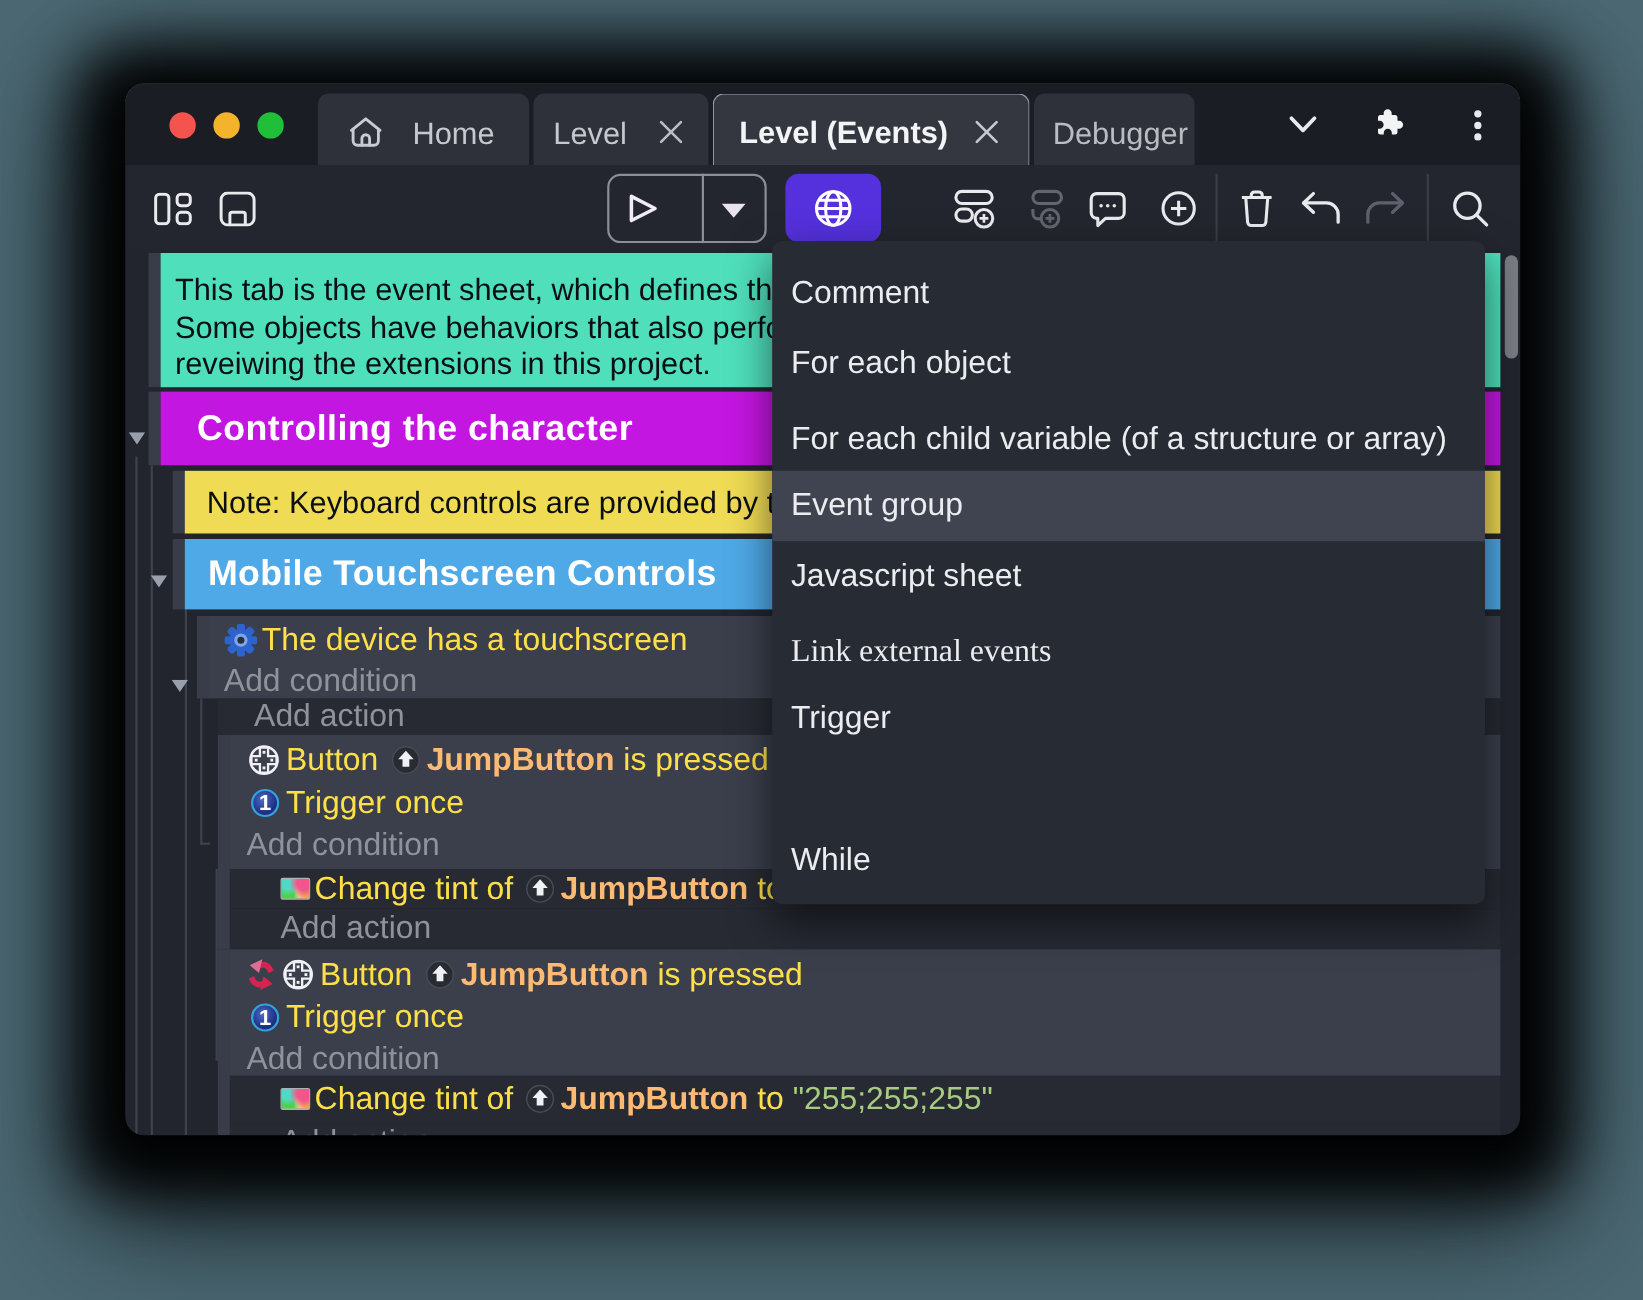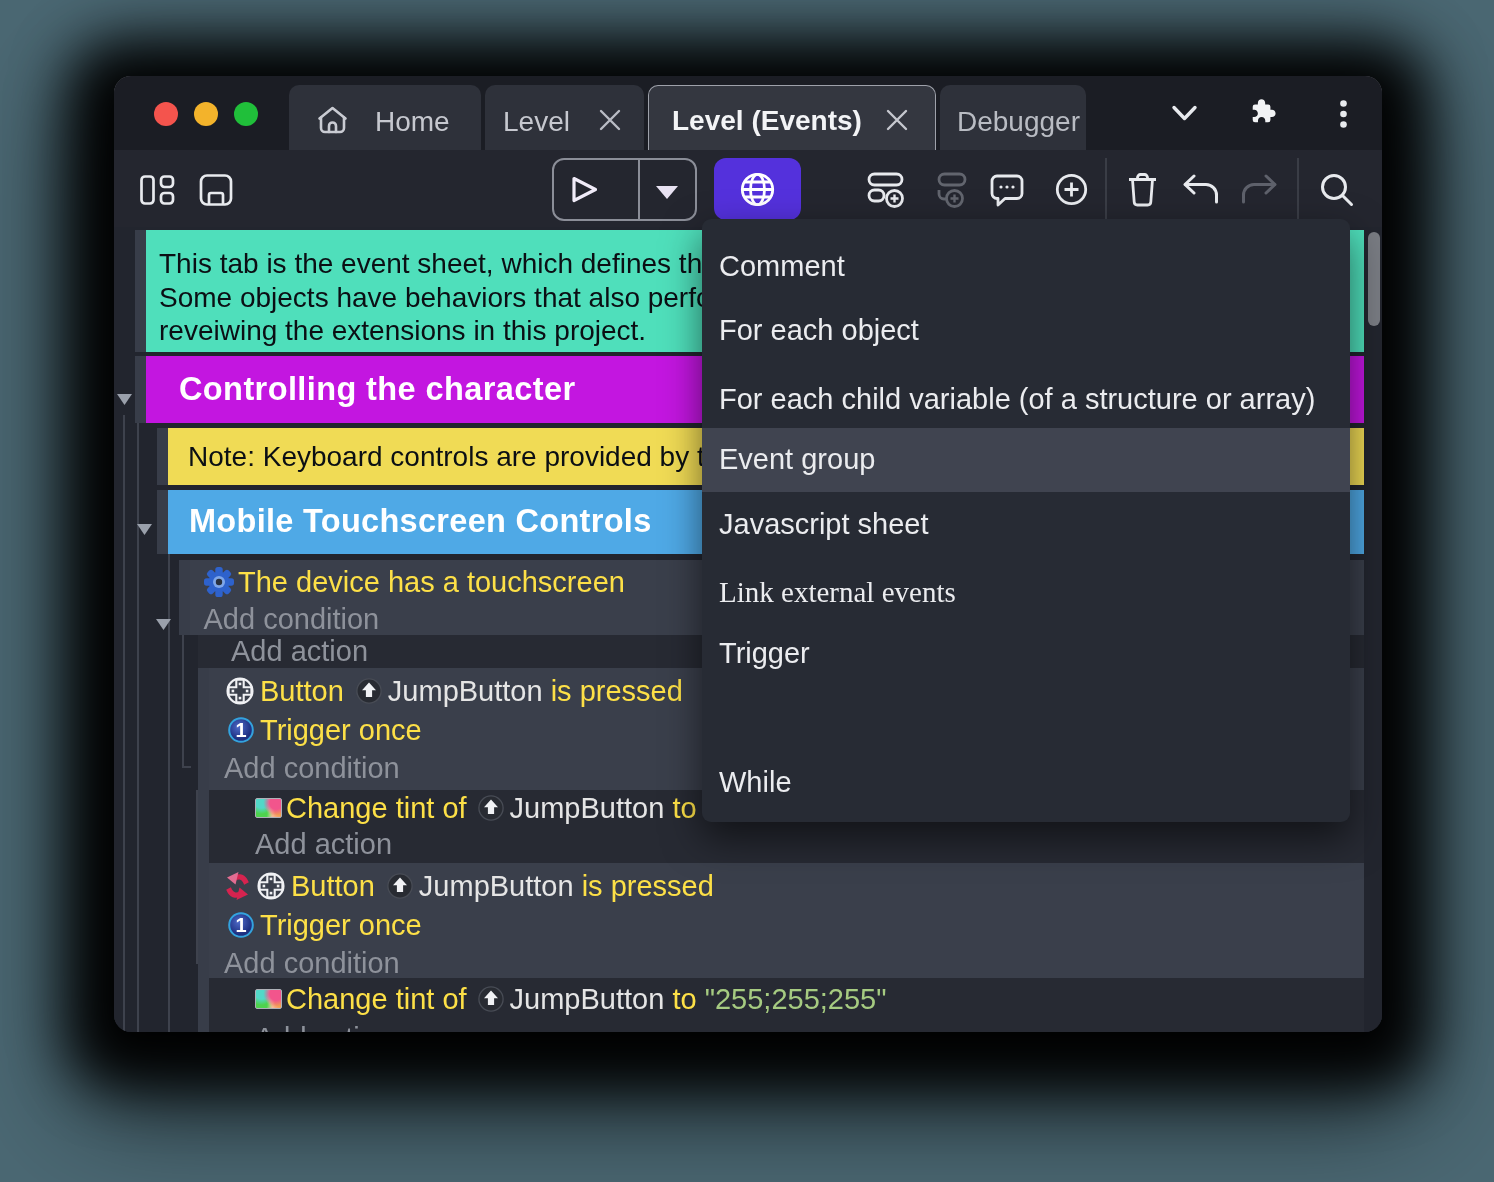--- a/index.html
+++ b/index.html
@@ -1,21 +1,21 @@
 <!DOCTYPE html>
 <html><head><meta charset="utf-8"><style>
 html,body{margin:0;padding:0;width:1494px;height:1182px;background:#4B6873;overflow:hidden;font-family:"Liberation Sans",sans-serif;}
 .a{position:absolute;}
 #win{position:absolute;left:114px;top:76px;width:1268px;height:956px;background:#24262F;border-radius:17px;overflow:hidden;
 box-shadow:0 10px 55px 45px rgba(0,0,0,.97),0 40px 110px 40px rgba(0,0,0,.6),inset 0 2px 0 rgba(255,255,255,.30);}
 .tab{position:absolute;top:9px;height:65px;border-radius:10px 10px 0 0;background:#2E313A;}
 .tabtxt{font-size:28px;color:#C6C8CF;}
 .gray{color:#8E929B;}
 .txt{color:#fde047;}
-.purp{color:#e5e5e5;font-weight:normal;}
+.purp{color:#fdba74;font-weight:bold;}
 .mstrip{position:absolute;width:11px;background:#383D49;}
 .gline{position:absolute;width:2px;background:#3E424D;}
 .line{position:absolute;display:flex;align-items:center;white-space:nowrap;font-size:29px;}
 .mi{position:absolute;left:0;width:648px;height:64.5px;display:flex;align-items:center;padding-left:17px;box-sizing:border-box;font-size:29px;color:#EBECEF;}
 </style></head><body>
 <div id="win">
 
   <div class="a" style="left:0;top:0;width:1268px;height:74px;background:#1B1D24"></div>
   <div class="a" style="left:40px;top:25.5px;width:24px;height:24px;border-radius:50%;background:#F4544D"></div>
   <div class="a" style="left:80px;top:25.5px;width:24px;height:24px;border-radius:50%;background:#F3B32B"></div>

